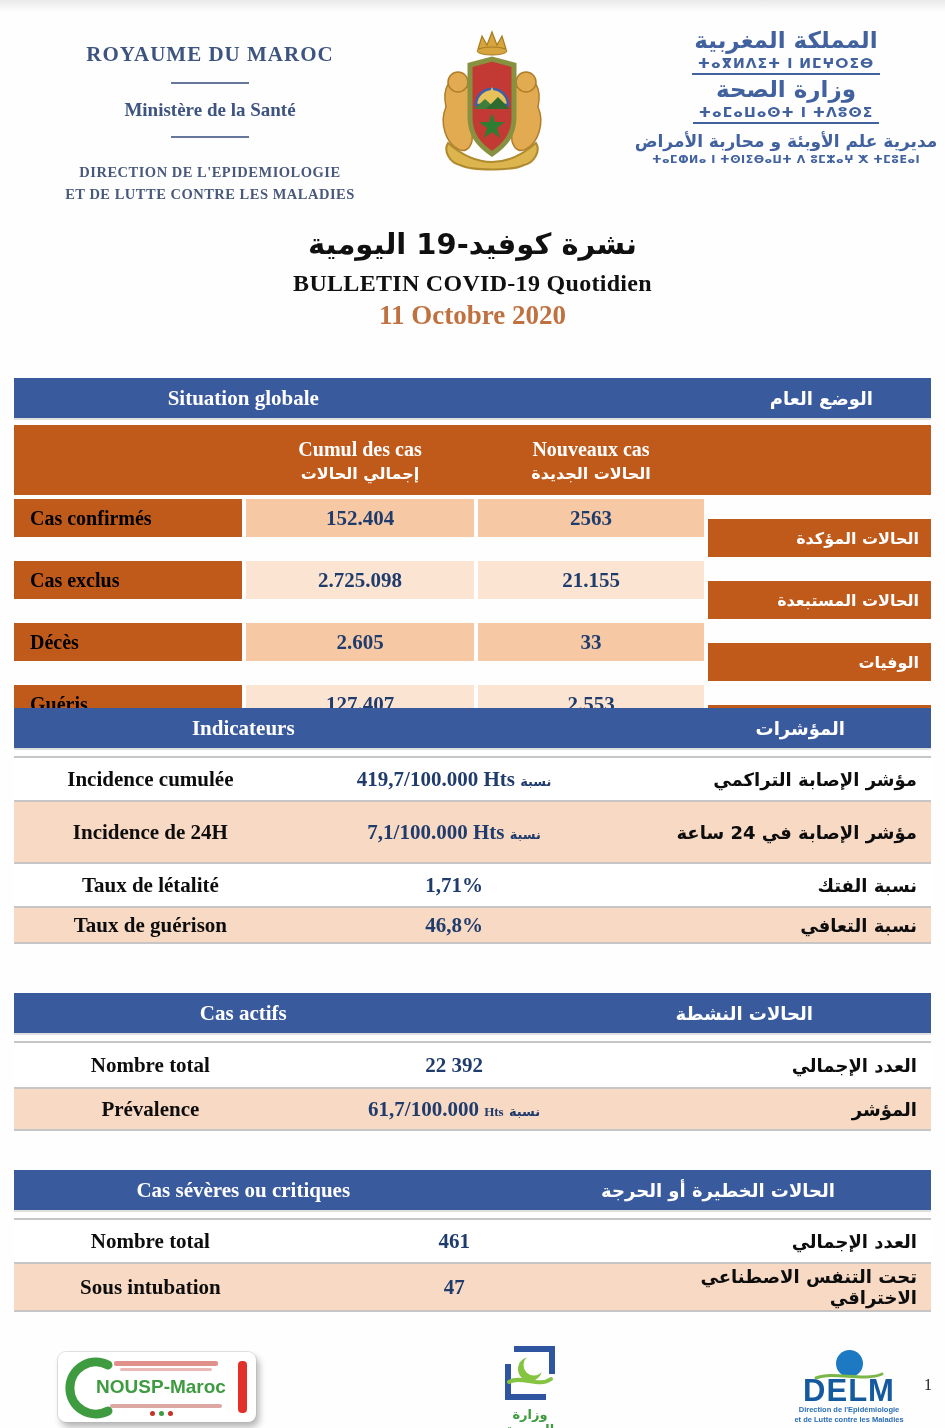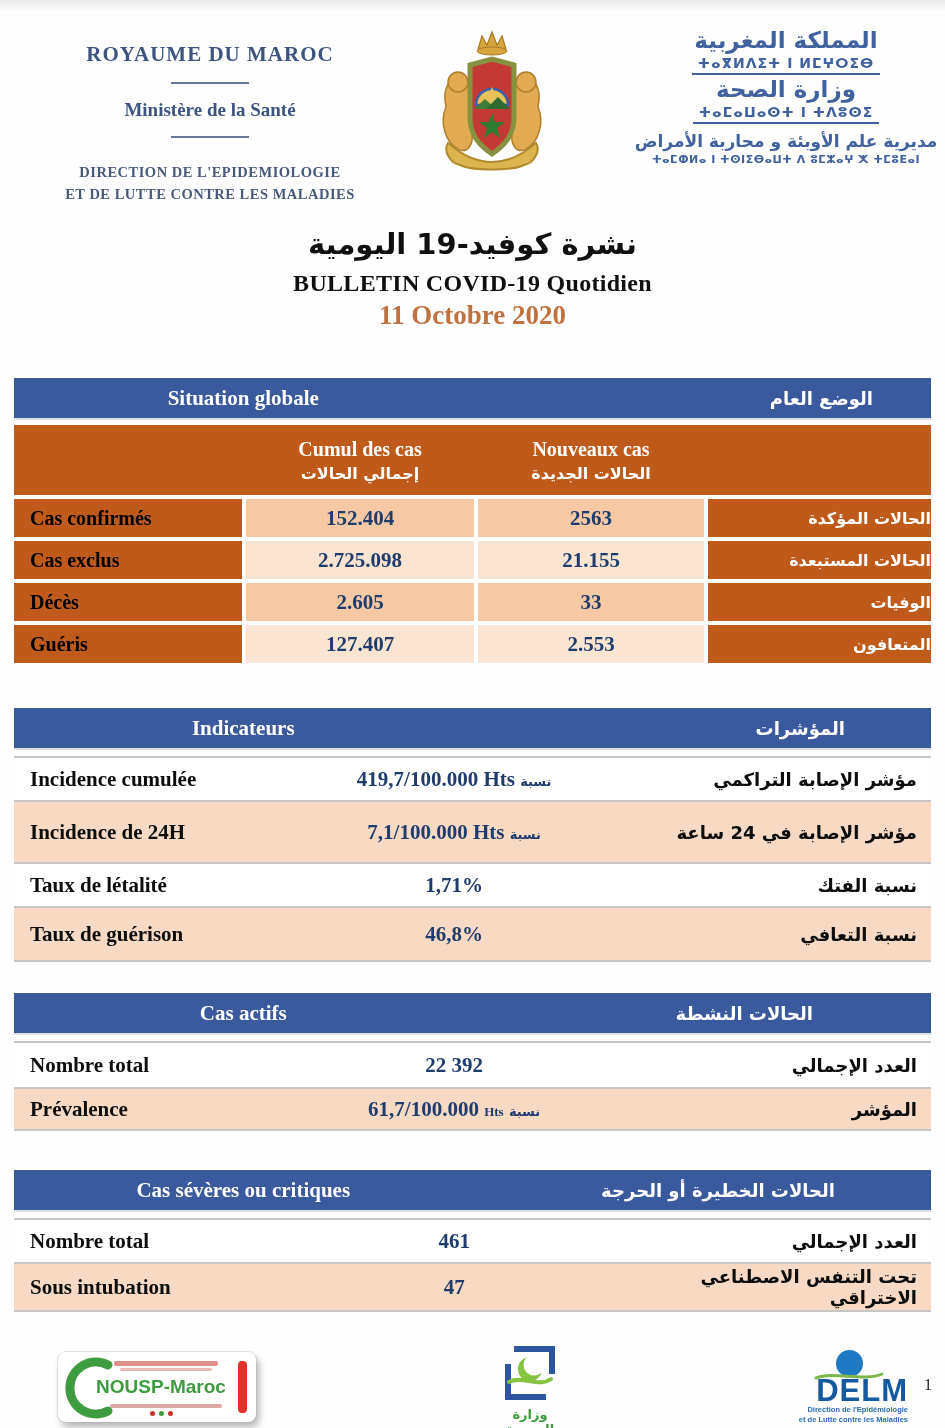--- a/index.html
+++ b/index.html
@@ -62,30 +62,30 @@
   .gtable { position:absolute; left:14px; top:425px; width:917px;
             display:grid; grid-template-columns:228px 228px 226px 223px; gap:4px; }
   .ghead { grid-column:1/-1; position:relative; height:70px; background:var(--orange); color:#fff; }
   .hcol { position:absolute; top:0; height:100%; display:flex; flex-direction:column; justify-content:center; gap:3px; text-align:center; font-weight:bold; }
   .hcol1 { left:232px; width:228px; }
   .hcol2 { left:464px; width:226px; }
   .hcol .fr-h { font-size:20px; }
   .hcol .ar-h { font-size:16px; }
   .gcell { height:38px; display:flex; align-items:center; font-weight:bold; }
   .glabel   { background:var(--orange); color:#000000; padding-left:16px; font-size:20px; }
-  .glabel-ar{ background:var(--orange); color:#fff; justify-content:flex-end; padding-right:0; font-size:16px; }
+  .glabel-ar{ background:var(--orange); color:#fff; justify-content:flex-end; padding-right:12px; font-size:16px;margin-top:20px; }
   .gval { justify-content:center; color:var(--navy); font-size:21px; }
   .row-a { background:var(--peach-a); }
   .row-b { background:var(--peach-b); }
 
   
   .rows { position:absolute; left:14px; width:917px; border-top:2px solid var(--hairline); }
   .irow { display:grid; grid-template-columns:28% 40% 32%; align-items:center; border-bottom:2px solid var(--hairline); background:#fff; }
   .irow.peach { background:var(--peach-soft); }
-  .irow .rfr { font-size:21px; font-weight:bold; color:#0d0d0d; padding-left:16px; }
+  .irow .rfr { font-size:21px; font-weight:bold; color:#0d0d0d; padding-left:16px;text-align:center; }
   .irow .rval { text-align:center; color:var(--navy); font-size:21px; font-weight:bold; }
   .irow .rval .sm { font-size:13px; font-weight:bold; }
   .irow .rar { text-align:right; padding-right:14px; font-size:18px; font-weight:bold; color:#0d0d0d; }
 
   
   .footer { position:absolute; left:0; top:1340px; width:945px; height:88px; }
   .nousp { position:absolute; left:58px; top:12px; width:198px; height:70px; background:#fff;
            border-radius:8px; box-shadow:3px 5px 7px #b3b3b3, 0 0 0 1px #e2e2e2; }
   .nousp svg { position:absolute; left:4px; top:3px; }
   .nousp-text { position:absolute; left:38px; top:24px; width:130px; text-align:center;
@@ -93,21 +93,21 @@
   .nousp-bar { position:absolute; right:9px; top:9px; width:9px; height:52px; background:#e23128; border-radius:4px; }
   .micro-top { position:absolute; left:56px; top:9px; width:104px; height:5px; border-radius:2px; background:rgba(197,52,44,.55); }
   .micro-top2{ position:absolute; left:62px; top:16px; width:92px; height:3px; border-radius:2px; background:rgba(197,52,44,.35); }
   .micro-bot { position:absolute; left:52px; top:52px; width:112px; height:4px; border-radius:2px; background:rgba(180,60,50,.45); }
   .nousp-dots{ position:absolute; left:92px; top:59px; display:flex; gap:4px; }
   .nousp-dots i { width:5px; height:5px; border-radius:50%; display:block; }
 
   .mlogo { position:absolute; left:487px; top:4px; width:86px; text-align:center; }
   .m-ar  { color:#3f9b3f; font-weight:bold; font-size:13px; margin-top:1px; }
 
-  .delm { position:absolute; left:790px; top:10px; width:118px; text-align:right; font-family:"Liberation Sans",sans-serif; }
+  .delm { position:absolute; left:790px; top:10px; width:118px; text-align:center; font-family:"Liberation Sans",sans-serif; }
   .delm-circle { width:27px; height:27px; border-radius:50%; background:#1d7ac2; margin:0 auto; }
   .delm-wave { margin:-7px auto -6px; display:block; }
   .delm-name { color:#15599f; font-weight:900; font-size:31px; letter-spacing:1px; line-height:.95; }
   .delm-sub { color:#2a6db5; font-size:7.5px; font-weight:bold; line-height:1.25; }
 
   .pagenum { position:absolute; right:13px; top:1376px; font-size:16px; color:#222; }
 </style>
 </head>
 <body>
 
@@ -223,21 +223,21 @@
       </div>
       <div class="rar arfont">مؤشر الإصابة في 24 ساعة</div>
     </div>
     <div class="irow" style="height:44px">
       <div class="rfr">Taux de létalité</div>
       <div class="rval">
         <span>1,71%</span>
       </div>
       <div class="rar arfont">نسبة الفتك</div>
     </div>
-    <div class="irow peach" style="height:54px">
+    <div class="irow peach" style="height:36px">
       <div class="rfr">Taux de guérison</div>
       <div class="rval">
         <span>46,8%</span>
       </div>
       <div class="rar arfont">نسبة التعافي</div>
     </div>
   </div>
 
   <div class="bar" style="top:993px">
     <div class="bar-fr">Cas actifs</div>

